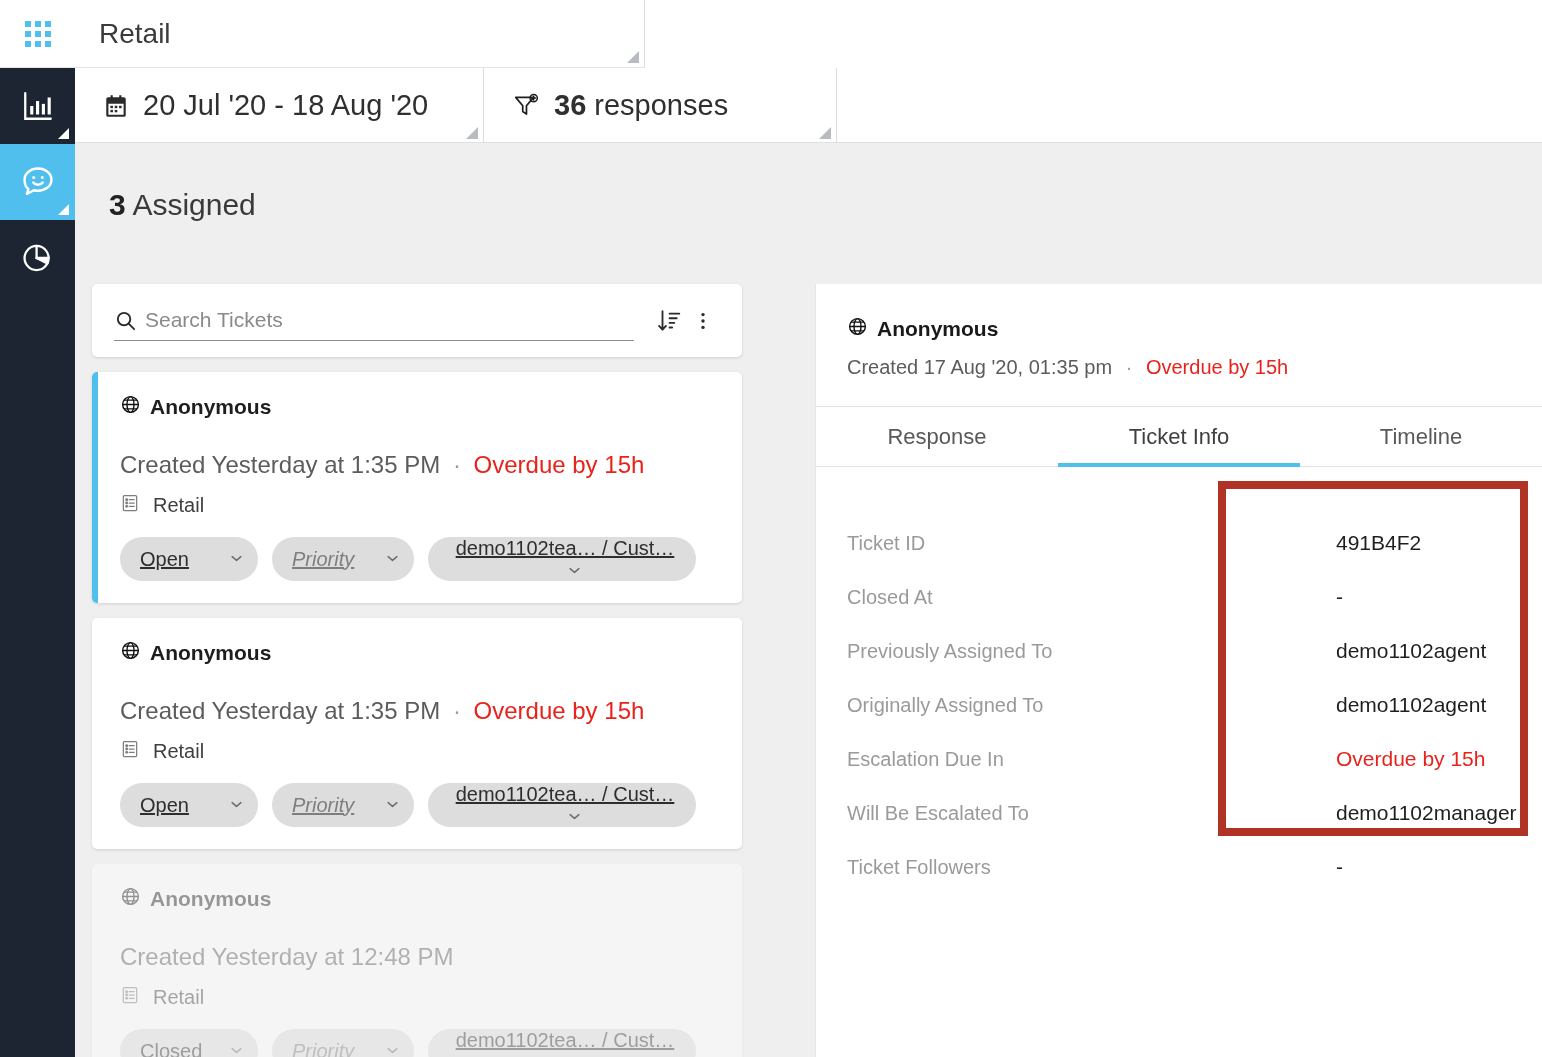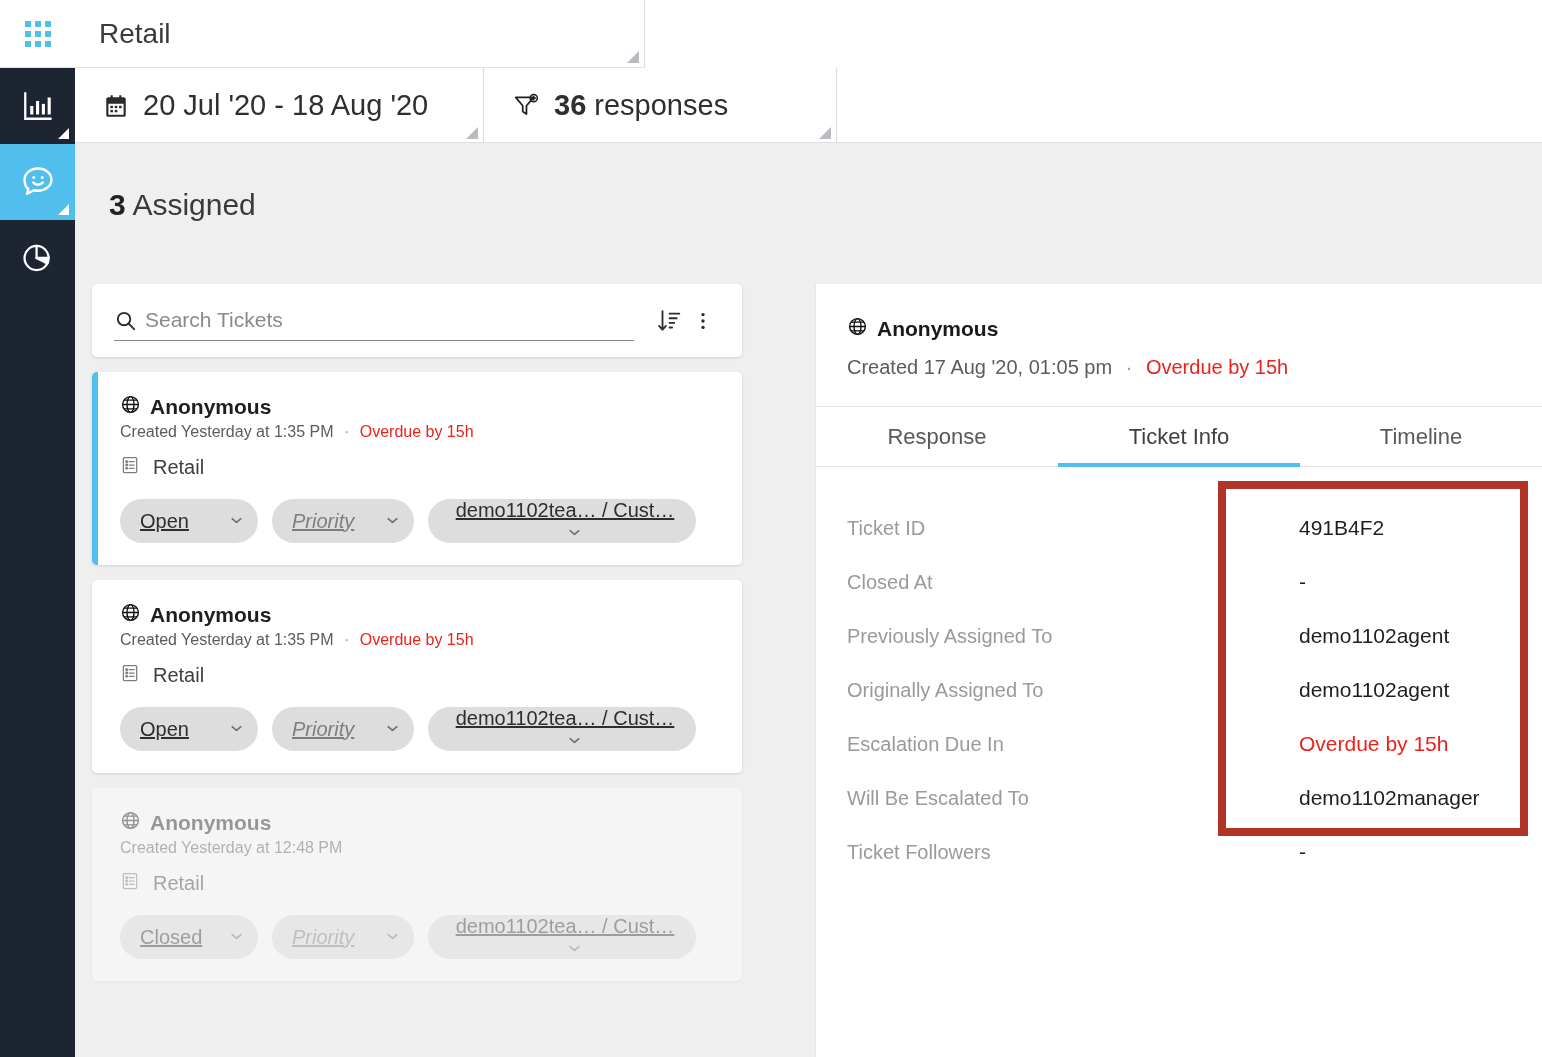--- a/index.html
+++ b/index.html
@@ -134,21 +134,21 @@
     cursor: pointer;
     overflow: hidden;
   }
   .tcard.selected::before {
     content: ""; position: absolute; left: 0; top: 0; bottom: 0;
     width: 6px; background: #4fbfee;
   }
   .tcard.muted { opacity: .42; }
   .tc-row1 { display: flex; align-items: center; }
   .tc-name { font-size: 21px; font-weight: 700; color: #1e1e1e; margin-left: 9px; }
-  .tc-row2 { margin-top: 4px; font-size: 16px; color: #5c5c5c; }
+  .tc-row2 { margin-top: 32px; font-size: 24px; color: #5c5c5c; }
   .tc-dot { color: #9b9b9b; margin: 0 6px; }
   .tc-overdue { color: #e8231b; }
   .tc-row3 { margin-top: 14px; display: flex; align-items: center; }
   .tc-cat { font-size: 20px; color: #3f3f3f; margin-left: 13px; }
   .tc-pills { margin-top: 20px; display: flex; gap: 14px; }
   .pill {
     background: #dddddd; border-radius: 22px;
     height: 44px; display: flex; align-items: center;
     padding: 0 14px 0 20px; font-size: 20px; color: #2e2e2e;
     cursor: pointer; white-space: nowrap; text-decoration: underline;
@@ -189,23 +189,24 @@
   .tab.active::after {
     content: ""; position: absolute; left: 0; right: 0; bottom: -1px;
     height: 4px; background: #4fbfee;
   }
 
   .info {
     position: relative;
     padding: 34px 0 0 0;
   }
   .info-row {
-    display: flex; align-items: center;
+    display: flex; align-items: flex-end;
     height: 54px;
     padding-left: 31px;
+    gap: 37px;
   }
   .info-label { width: 452px; font-size: 20px; color: #9a9a9a; }
   .info-value { font-size: 21px; color: #1f1f1f; }
   .info-value.red { color: #e8231b; }
 
   .redbox {
     position: absolute;
     left: 402px; top: 14px;
     width: 310px; height: 355px;
     border: 8px solid #b03325;
@@ -522,21 +523,21 @@
           <span>
             <svg width="21" height="21" viewBox="0 0 24 24" fill="none" stroke="#111" stroke-width="1.6">
               <circle cx="12" cy="12" r="9"></circle>
               <ellipse cx="12" cy="12" rx="4" ry="9"></ellipse>
               <path d="M3 12h18M4.6 7h14.8M4.6 17h14.8"></path>
             </svg>
           </span>
           <span class="d-name">Anonymous</span>
         </div>
         <div class="d-row2">
-          <span>Created 17 Aug '20, 01:05 pm</span>
+          <span>Created 17 Aug '20, 01:35 pm</span>
           <span class="d-dot">·</span>
           <span class="d-overdue">Overdue by 15h</span>
         </div>
       </div>
 
       <div class="tabs">
         <div class="tab">
           <span>Response</span>
         </div>
         <div class="tab active">

